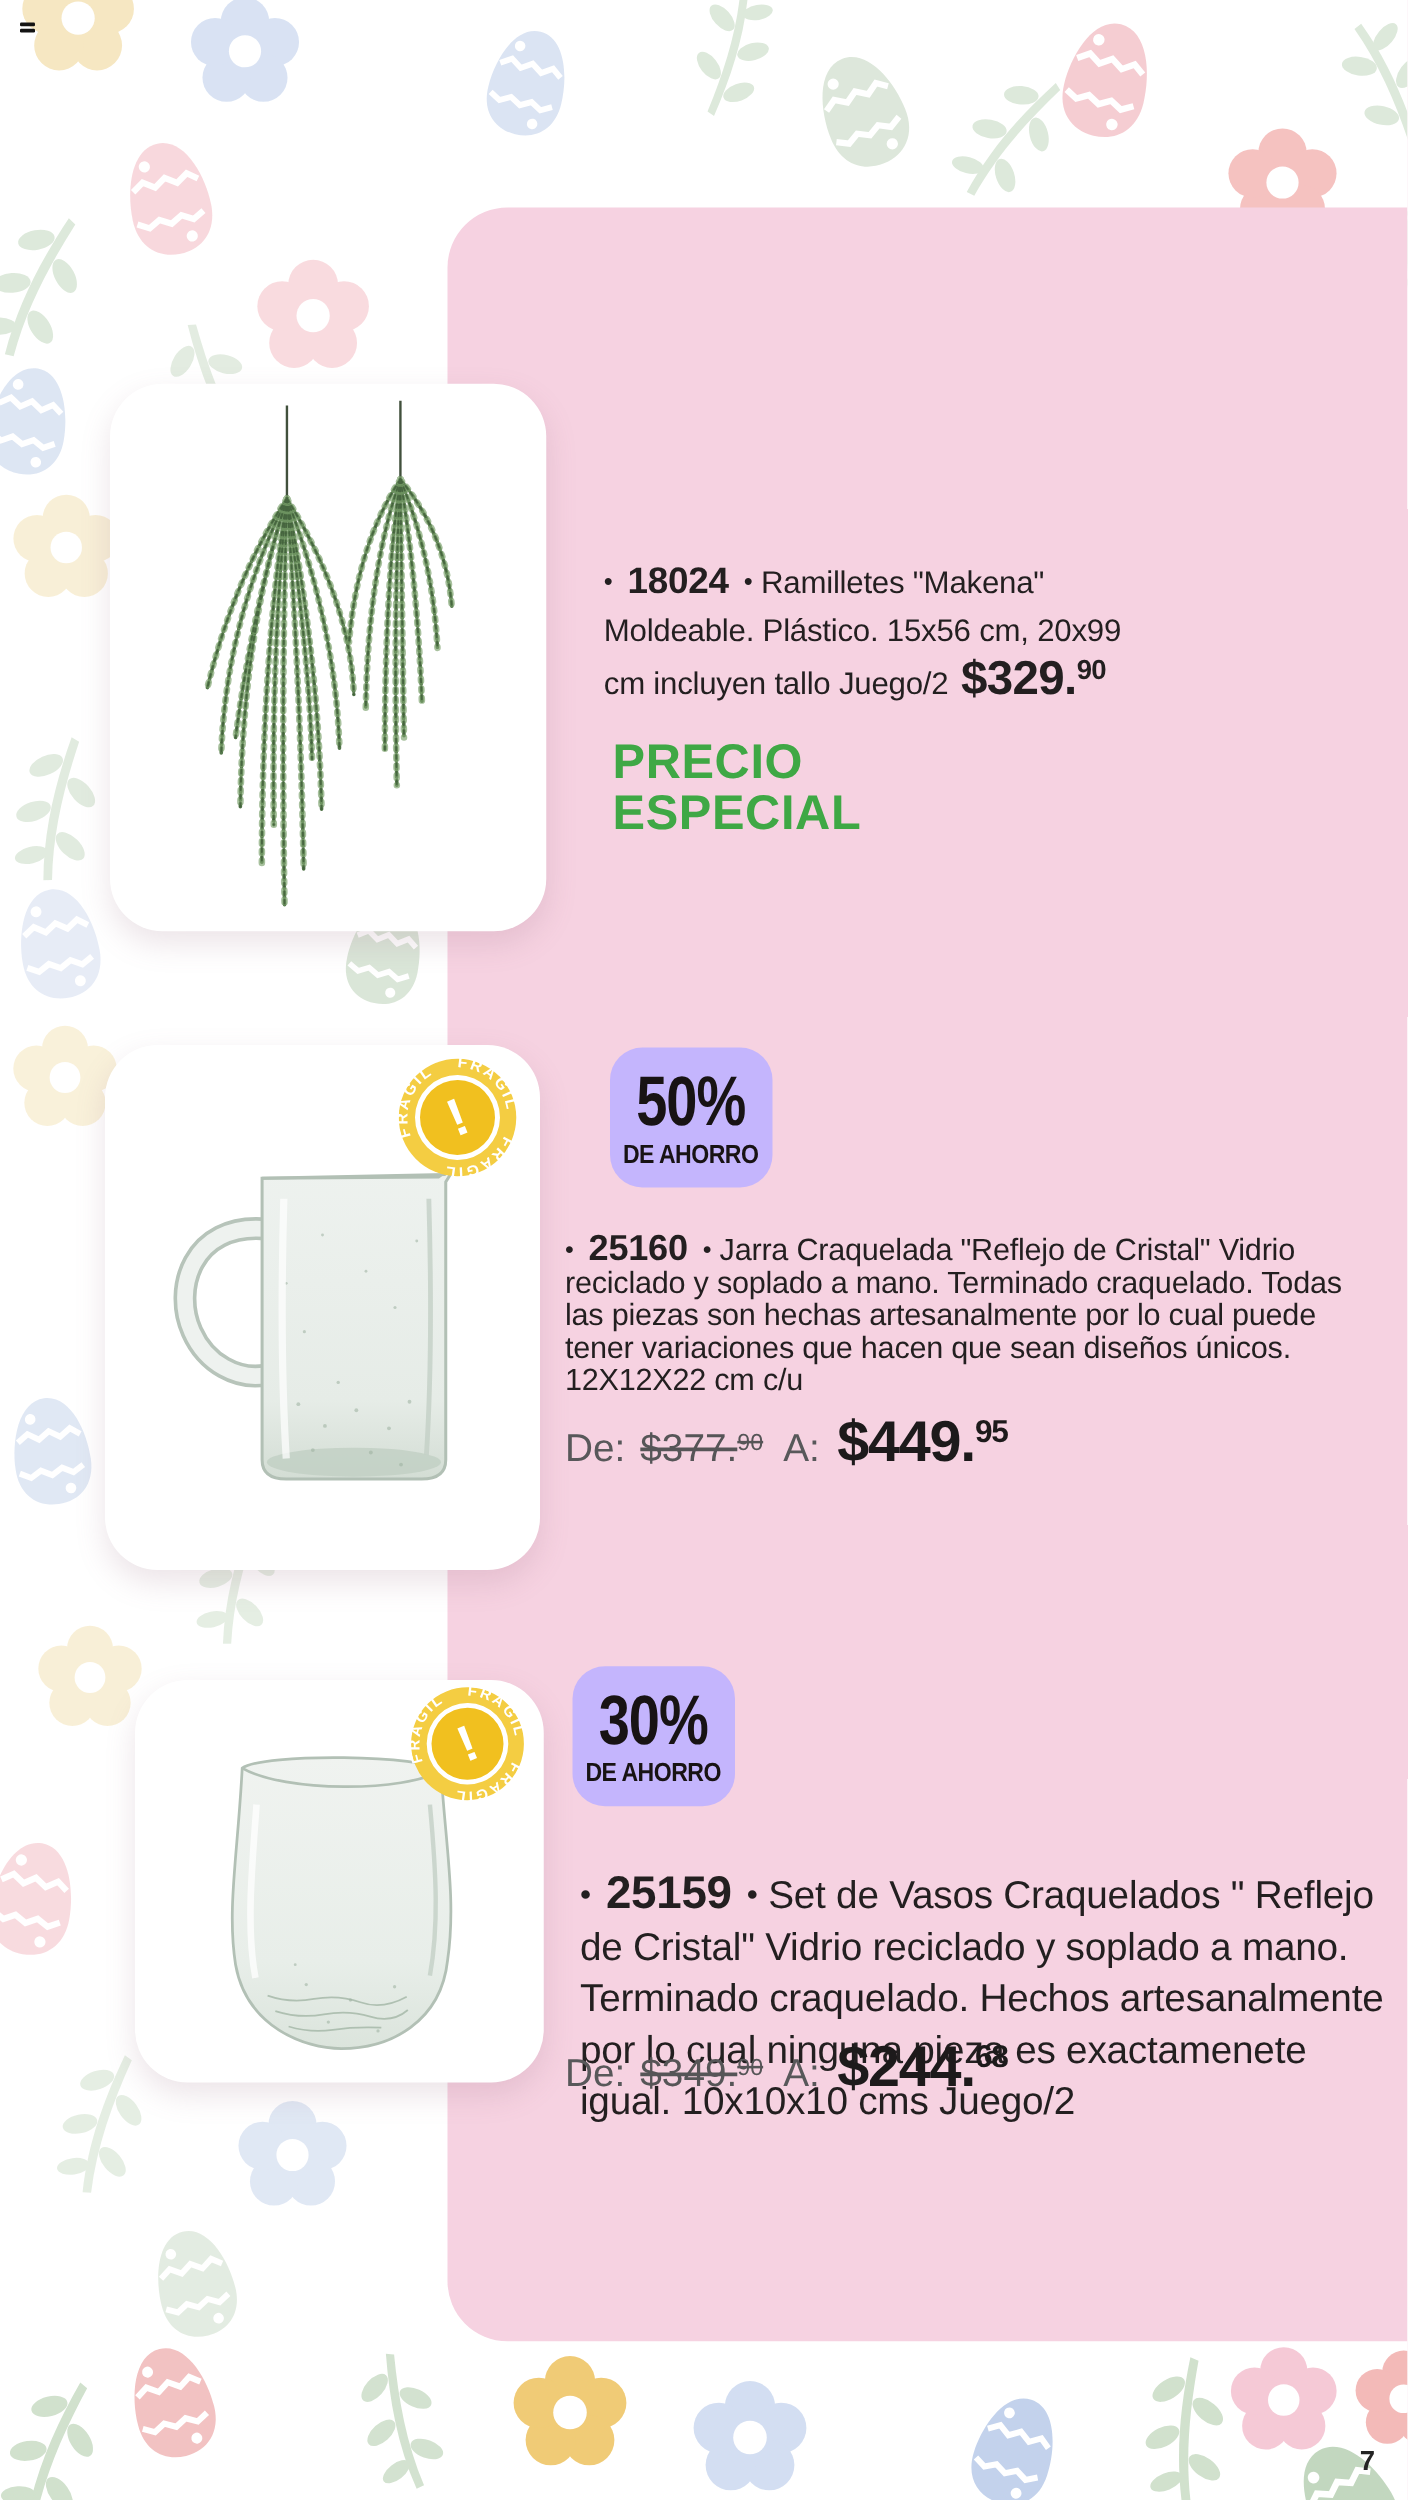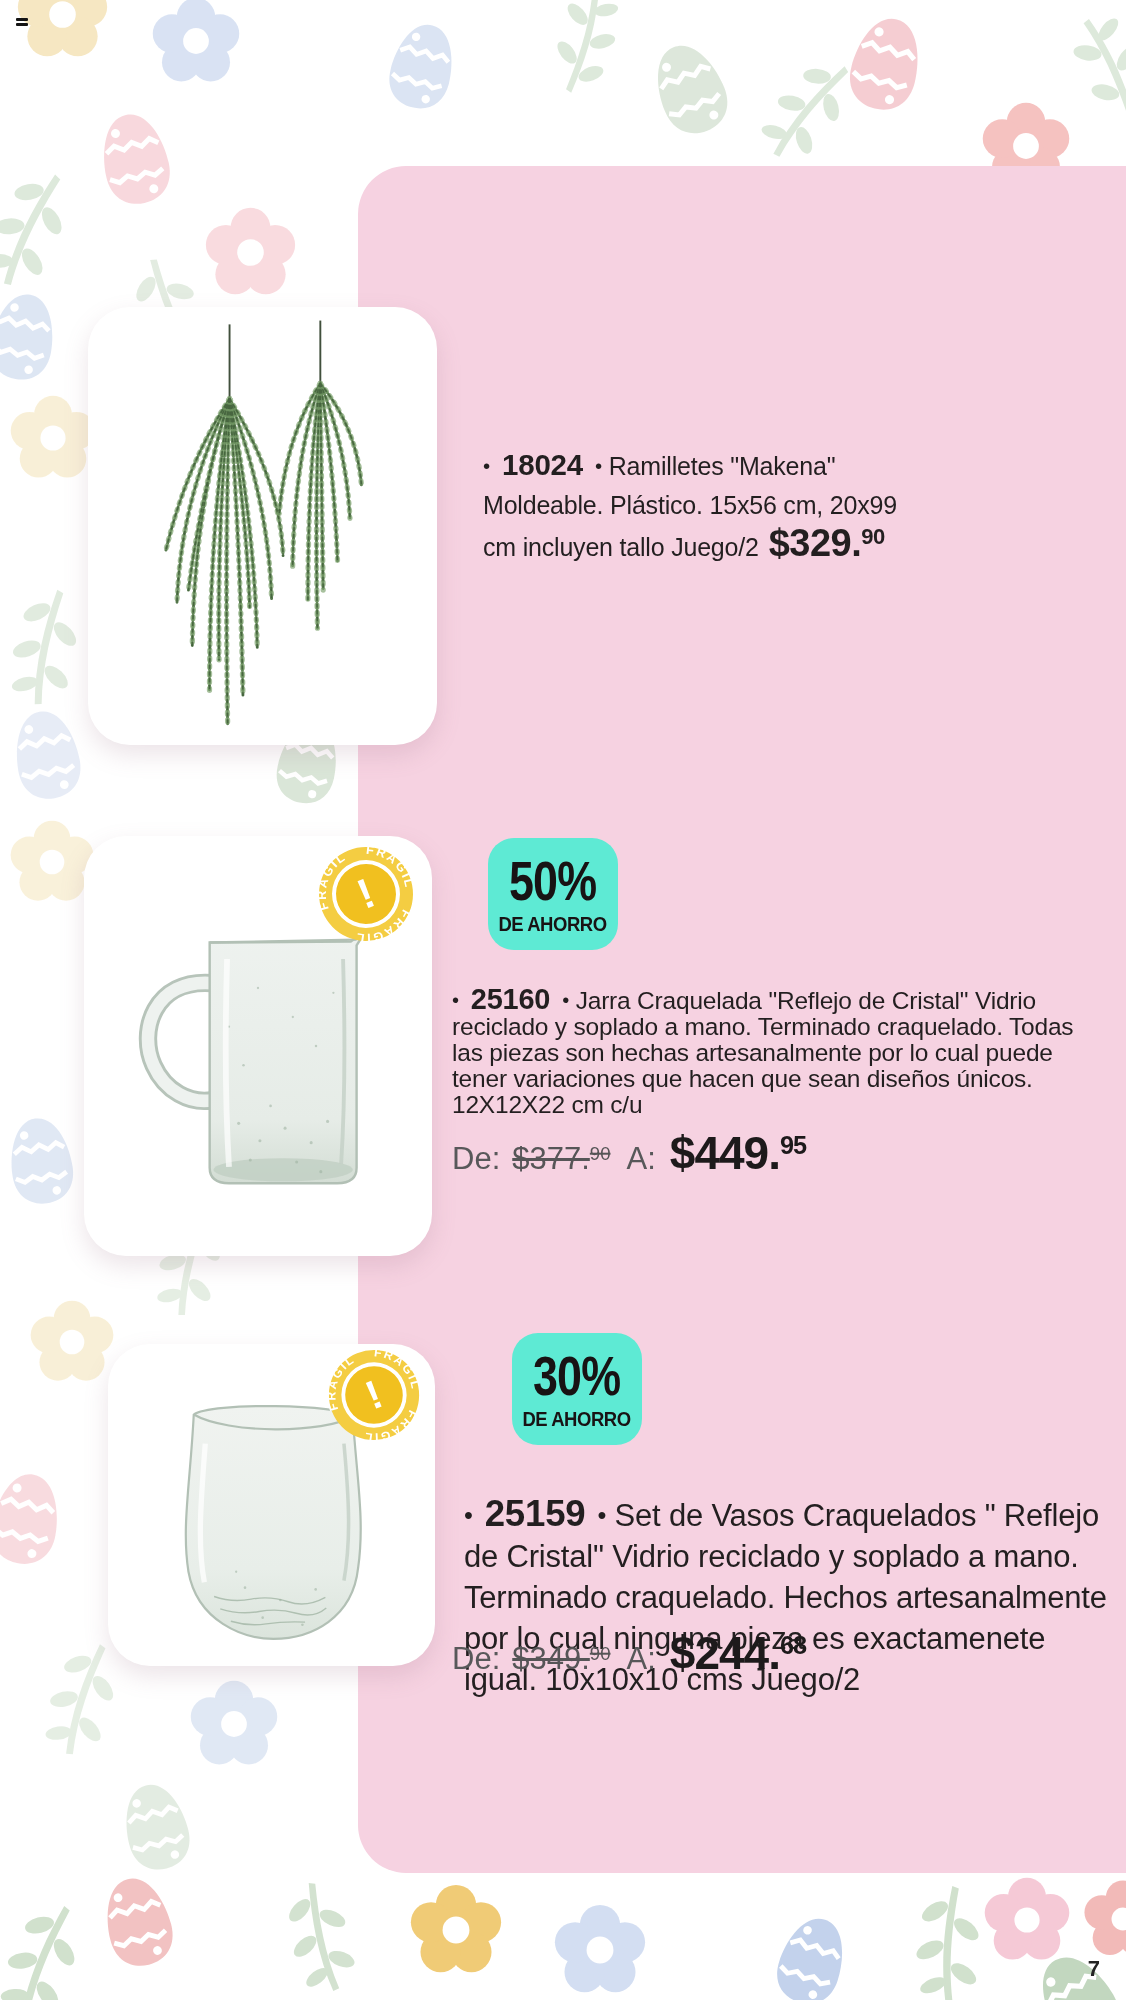--- a/index.html
+++ b/index.html
@@ -19,24 +19,24 @@
   #card1{left:88px;top:307px;width:349px;height:438px;}
   #card2{left:84px;top:836px;width:348px;height:420px;}
   #card3{left:108px;top:1344px;width:327px;height:322px;}
   .card svg.product{position:absolute;inset:0;margin:auto;}
 
   .sticker{position:absolute;z-index:5;transform:rotate(-22deg);}
   #sticker1{left:316px;top:844px;width:100px;height:100px;}
   #sticker2{left:326px;top:1347px;width:96px;height:96px;}
 
   
-  .badge{position:absolute;background:#5eead4;border-radius:26px;z-index:3;
+  .badge{position:absolute;background:#c4b5fd;border-radius:26px;z-index:3;
          display:flex;flex-direction:column;align-items:center;justify-content:center;color:#181314;}
   #badge1{left:488px;top:838px;width:130px;height:112px;}
-  #badge2{left:512px;top:1333px;width:130px;height:112px;}
+  #badge2{left:458px;top:1333px;width:130px;height:112px;}
   .badge .pct{font-size:56px;font-weight:bold;line-height:1;transform:scaleX(.8);letter-spacing:-1px;}
   .badge .lbl{font-size:21px;font-weight:bold;transform:scaleX(.88);letter-spacing:-.5px;margin-top:3px;}
 
   
   .prod-text{position:absolute;color:#231f20;z-index:3;letter-spacing:-.2px;}
   #p1text{left:483px;top:421px;width:440px;font-size:25px;line-height:38.5px;}
   #p2text{left:452px;top:961px;width:652px;font-size:24.5px;line-height:26px;}
   #p3text{left:452px;top:1462px;width:652px;font-size:31px;line-height:41px;margin-left:12px;}
   .blt{font-size:.82em;vertical-align:2px;}
   .code{font-weight:bold;font-size:1.18em;margin:0 12px;}
@@ -356,20 +356,24 @@
       <textPath href="#arc2">FRAGIL FRAGIL FRAGIL</textPath>
     </text>
     <text x="50" y="64" text-anchor="middle" font-family="Liberation Sans, sans-serif" font-size="42" font-weight="bold" fill="#ffffff">!</text>
   </svg>
 
   <p class="prod-text" id="p1text">
     <span class="blt">•</span><span class="code">18024</span><span class="blt">•</span>
     <span>Ramilletes "Makena" Moldeable. Plástico. 15x56 cm, 20x99 cm incluyen tallo Juego/2</span><span class="inline-price"><span>$329.</span><span class="cents">90</span></span>
   </p>
 
+  <div class="promo">
+    <div>PRECIO</div>
+    <div>ESPECIAL</div>
+  </div>
 
   <div class="badge" id="badge1">
     <div class="pct">50%</div>
     <div class="lbl">DE AHORRO</div>
   </div>
 
   <p class="prod-text" id="p2text">
     <span class="blt">•</span><span class="code">25160</span><span class="blt">•</span>
     <span>Jarra Craquelada "Reflejo de Cristal" Vidrio reciclado y soplado a mano. Terminado craquelado. Todas las piezas son hechas artesanalmente por lo cual puede tener variaciones que hacen que sean diseños únicos. 12X12X22 cm c/u</span>
   </p>

